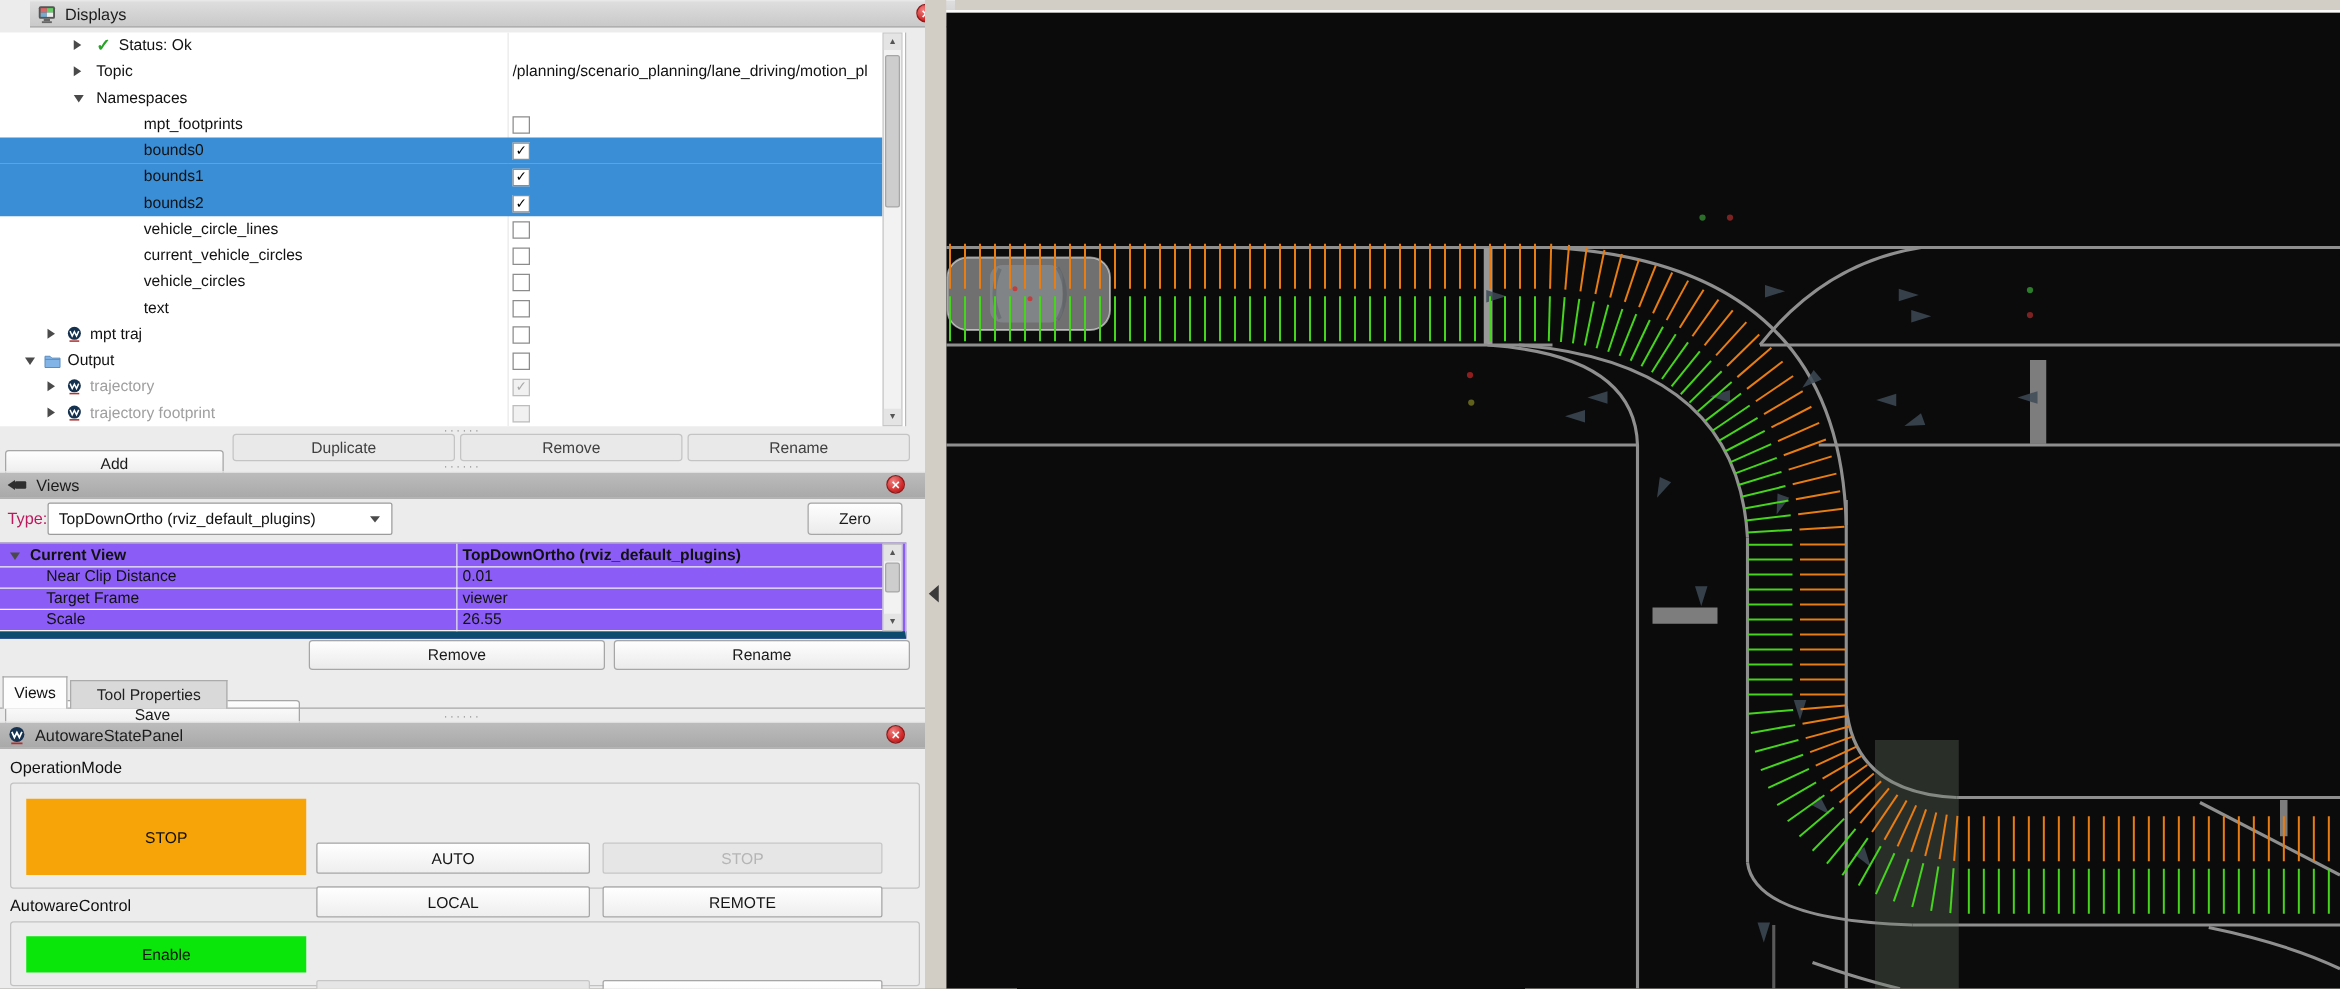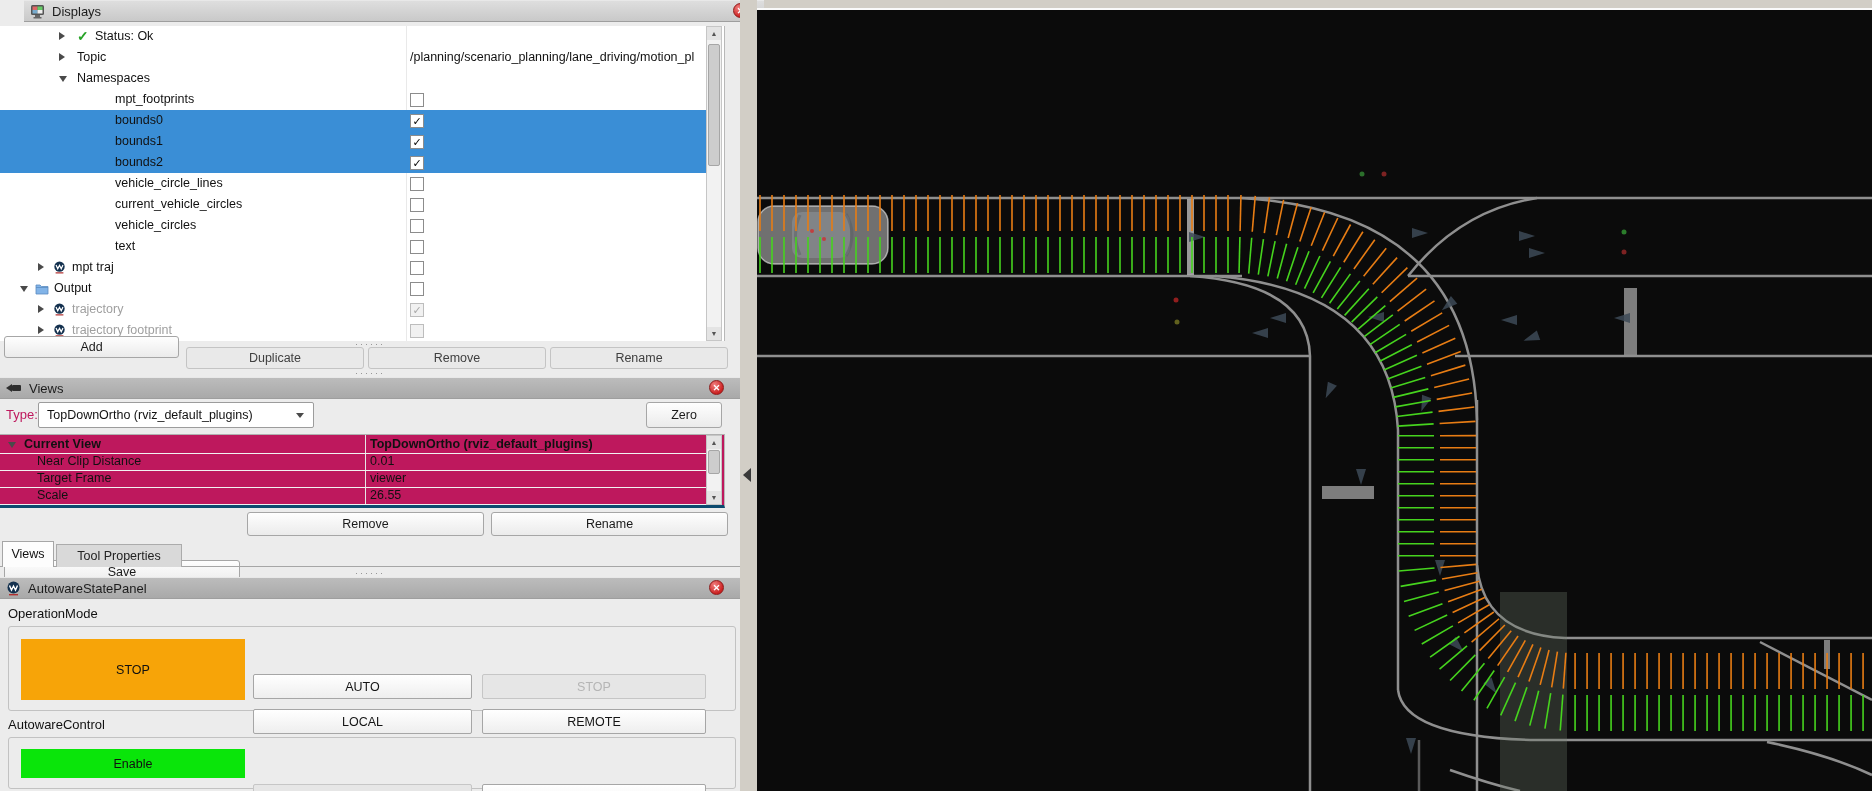--- a/index.html
+++ b/index.html
@@ -45,22 +45,22 @@
   .qbtn{position:absolute;height:22px;background:linear-gradient(#fefefe,#ebebeb);
         border:1px solid #a6a6a6;border-radius:3px;font-size:12.5px;color:#1a1a1a;
         text-align:center;line-height:21px;box-sizing:border-box;cursor:pointer;}
   .qbtn.disabled{color:#404040;background:#e9e9e9;border-color:#c4c4c4;cursor:default;}
   
   .typerow-label{font-size:13px;color:#be185d;}
   #type-combo{left:38px;top:402px;width:276px;height:26px;background:#fff;border:1px solid #9c9c9c;
         border-radius:2px;font-size:12.5px;line-height:24px;color:#111;box-sizing:border-box;padding-left:8px;cursor:pointer;}
   #type-combo .carrow{position:absolute;right:9px;top:10px;width:0;height:0;
         border-top:5px solid #4a4a4a;border-left:4px solid transparent;border-right:4px solid transparent;}
-  #views-tree{left:0;top:434px;width:724px;height:70px;background:#be185d;
-        border-top:1px solid #b0b0b0;border-bottom:3px solid #0c4a6e;border-right:1px solid #b8b8b8;box-sizing:content-box;}
+  #views-tree{left:0;top:434px;width:724px;height:70px;background:#8b5cf6;
+        border-top:1px solid #b0b0b0;border-bottom:6px solid #0c4a6e;border-right:1px solid #b8b8b8;box-sizing:content-box;}
   .vrow{position:absolute;left:0;width:706px;height:17px;line-height:17px;font-size:12.5px;color:#111;border-bottom:1px solid #f2f2f2;}
   .vrow .vl{position:absolute;white-space:nowrap;}
   .vrow .vv{position:absolute;left:370px;white-space:nowrap;}
   .vrow.bold{font-weight:bold;}
   .vcolline{position:absolute;left:365px;top:0;width:1px;height:70px;background:#e6e6e6;}
   
   .tabline{left:0;top:566px;width:740px;height:1px;background:#a6a6a6;}
   .tab{position:absolute;font-size:12.5px;text-align:center;box-sizing:border-box;cursor:pointer;}
   .tab.active{left:2px;top:541px;width:52px;height:26px;line-height:25px;background:#fdfdfd;
         border:1px solid #a6a6a6;border-bottom:none;color:#111;}
@@ -195,21 +195,21 @@
     </div>
 
   <div class="sbar" style="left:706px;top:26px;height:315px;">
     <div class="sbtn" style="top:0;">▲</div>
     <div class="sthumb" style="top:17px;height:122px;"></div>
     <div class="sbtn" style="bottom:0;">▼</div>
   </div>
 
   <div class="dots" style="top:342px;">······</div>
   <div id="displays-buttons">
-      <div class="qbtn" style="left: 4px; top: 336px; width: 175px; height: 22px; line-height: 21px;">Add</div>
+      <div class="qbtn" style="left: 4px; top: 360px; width: 175px; height: 22px; line-height: 21px;">Add</div>
       <div class="qbtn disabled" style="left: 186px; top: 347px; width: 178px; height: 22px; line-height: 21px;">Duplicate</div>
       <div class="qbtn disabled" style="left: 368px; top: 347px; width: 178px; height: 22px; line-height: 21px;">Remove</div>
       <div class="qbtn disabled" style="left: 550px; top: 347px; width: 178px; height: 22px; line-height: 21px;">Rename</div>
     </div>
   <div class="dots" style="top:371px;">······</div>
 
   <div class="abs dock-header hdr-mid" style="top:377px;">
     <span class="hicon">
       <svg width="16" height="12" viewBox="0 0 16 12">
         <polygon points="0,6 6,2 6,10" fill="#2e2e2e"></polygon>

